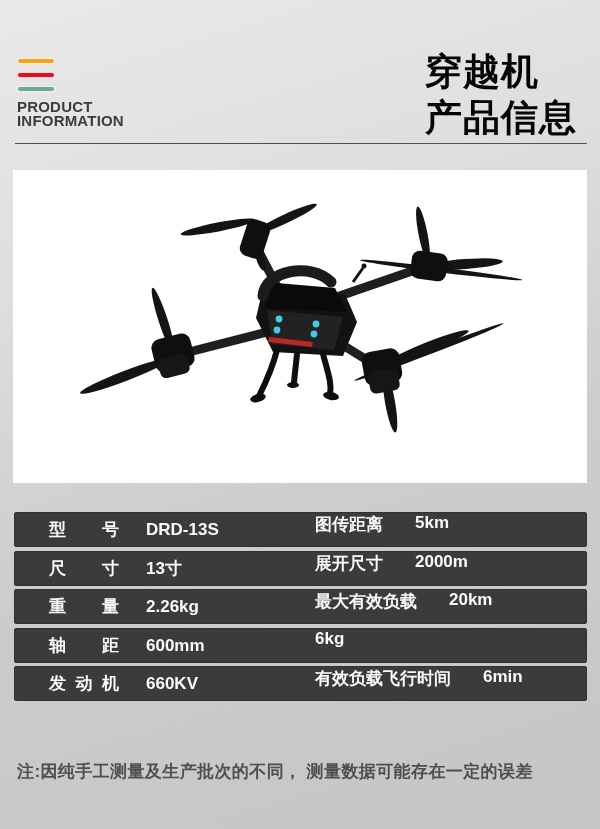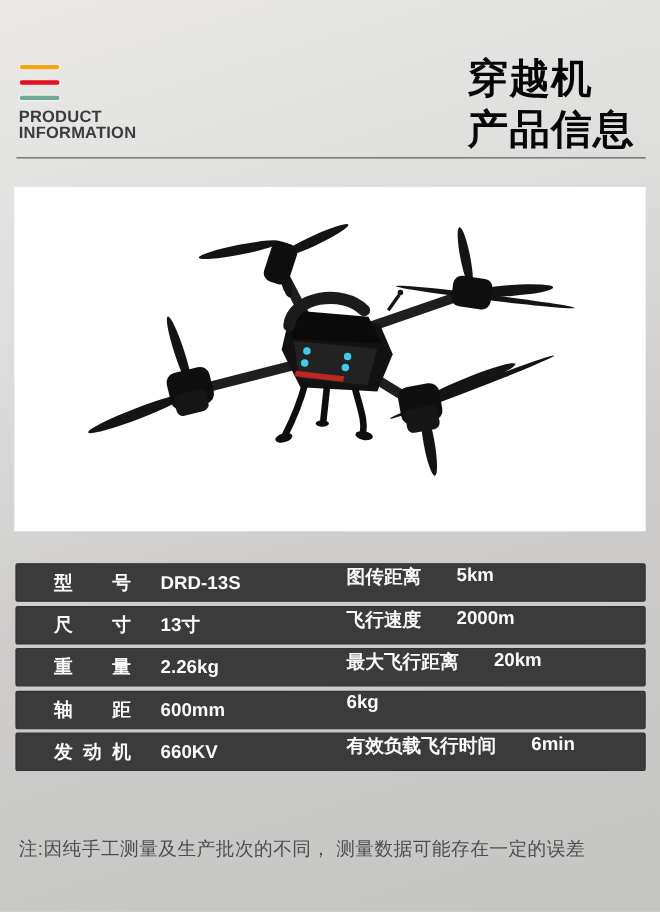--- a/index.html
+++ b/index.html
@@ -70,21 +70,21 @@
   }
   .spec-right {
     position: absolute; left: 300px; top: 0;
     height: 33px; display: flex; gap: 32px;
     white-space: nowrap;
   }
 
   
   .footnote {
     position: absolute; left: 17px; top: 760px;
-    font-size: 17px; font-weight: 400; color: #4e4e4e;
+    font-size: 17px; font-weight: 700; color: #4e4e4e;
     letter-spacing: 0.4px; white-space: nowrap;
   }
 </style>
 </head>
 <body>
 
 <div class="page">
 
   <div class="brand">
     <div class="brand-bar bar-orange"></div>
@@ -177,29 +177,29 @@
       <span class="spec-left-value">DRD-13S</span>
       <span class="spec-right">
         <span>图传距离</span>
         <span>5km</span>
       </span>
     </div>
     <div class="spec-row">
       <span class="spec-left-label">尺寸</span>
       <span class="spec-left-value">13寸</span>
       <span class="spec-right">
-        <span>飞行速度</span>
+        <span>展开尺寸</span>
         <span>2000m</span>
       </span>
     </div>
     <div class="spec-row">
       <span class="spec-left-label">重量</span>
       <span class="spec-left-value">2.26kg</span>
       <span class="spec-right">
-        <span>最大飞行距离</span>
+        <span>最大有效负载</span>
         <span>20km</span>
       </span>
     </div>
     <div class="spec-row">
       <span class="spec-left-label">轴距</span>
       <span class="spec-left-value">600mm</span>
       <span class="spec-right">
         <span>6kg</span>
       </span>
     </div>

